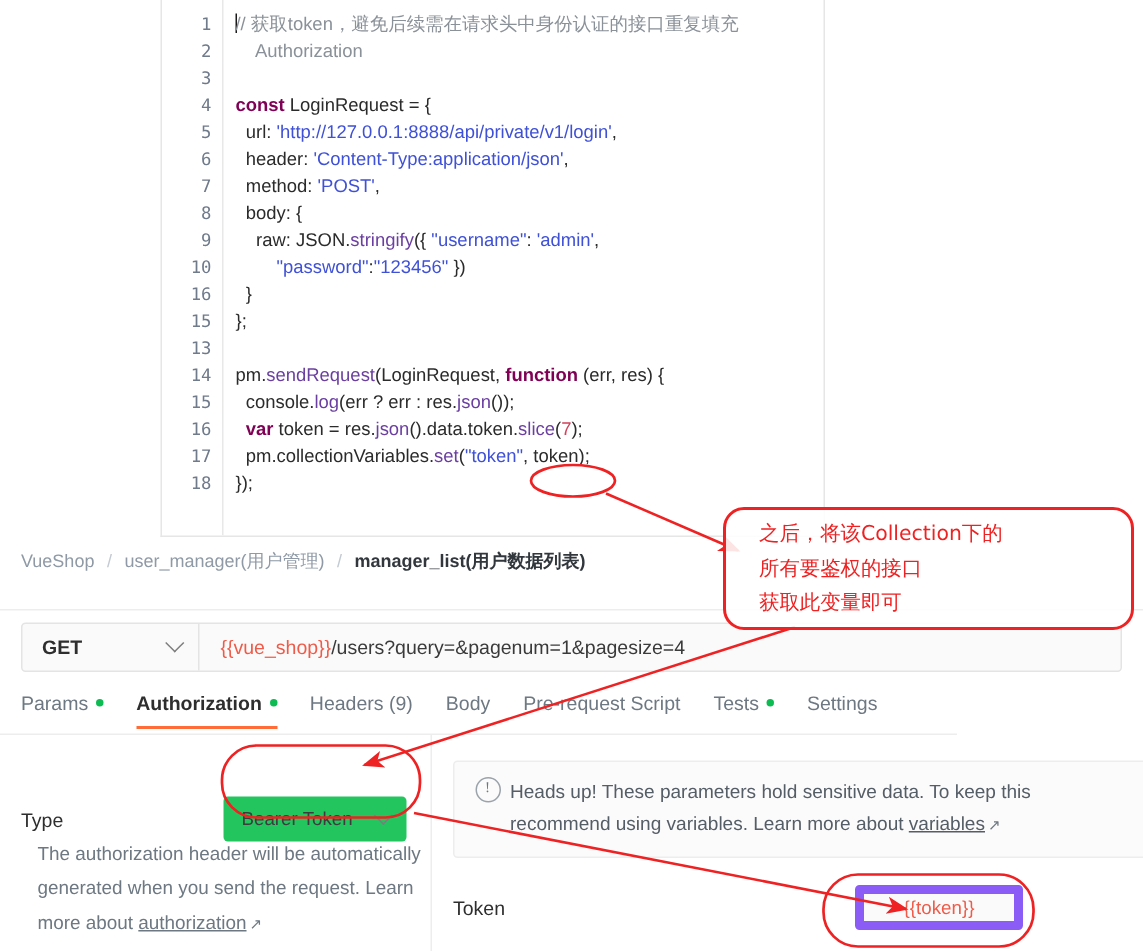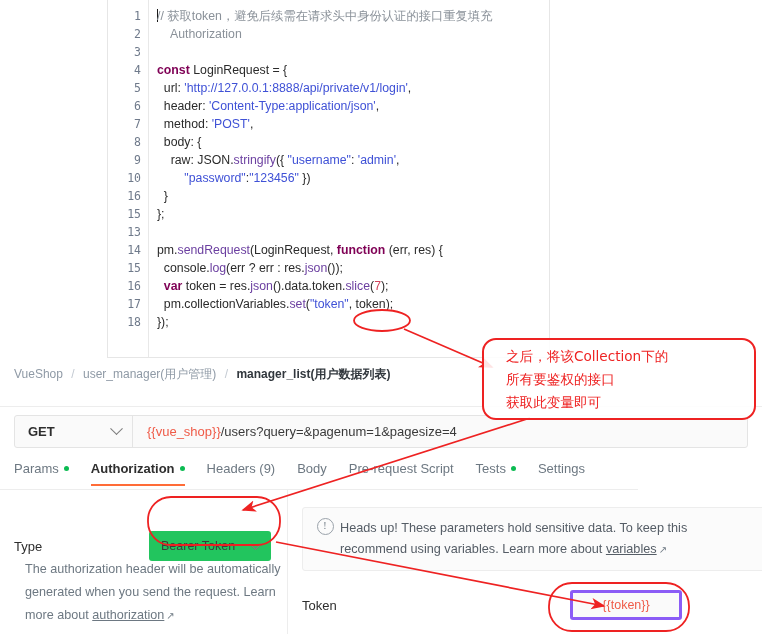--- a/index.html
+++ b/index.html
@@ -314,21 +314,21 @@
   #token-label {
     font-size: 13px;
     color: #2e2e2e;
     width: 268px;
     flex: 0 0 268px;
   }
   #token-input {
     width: 112px;
     height: 30px;
     background: #fafafa;
-    border: 3px solid #8b5cf6;
+    border: 6px solid #8b5cf6;
     border-radius: 3px;
     box-sizing: border-box;
     display: flex;
     align-items: center;
     justify-content: center;
     font-size: 12.5px;
     color: #ef5b48;
     cursor: text;
   }
 

